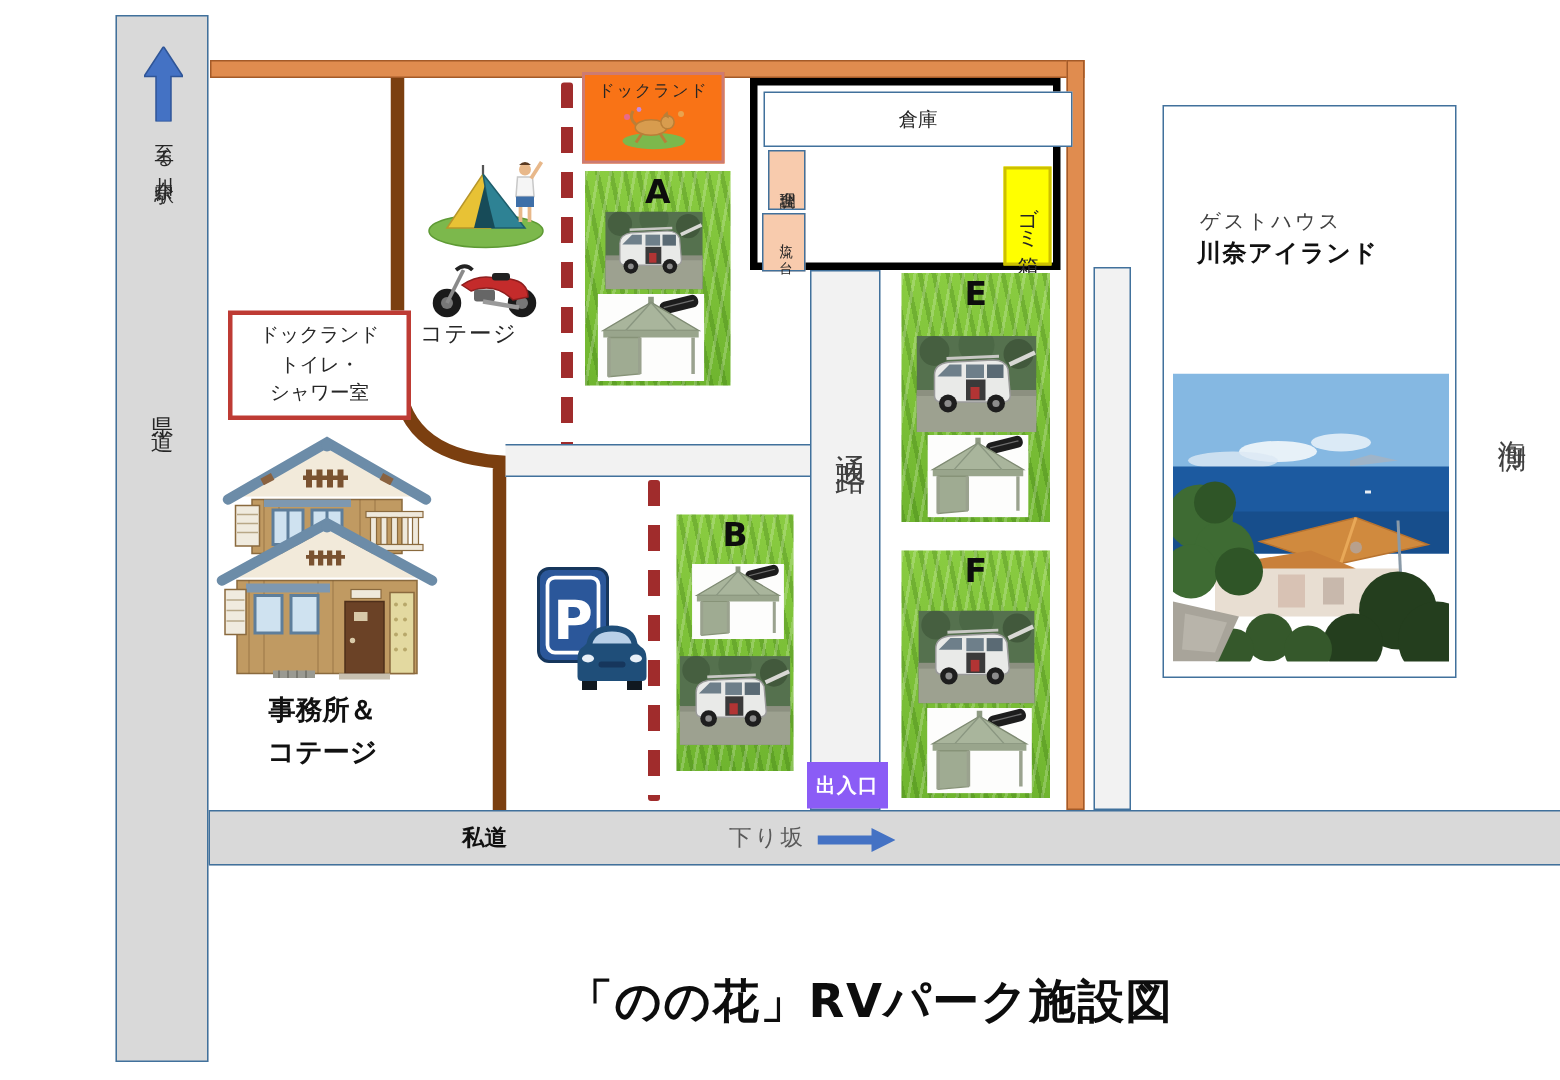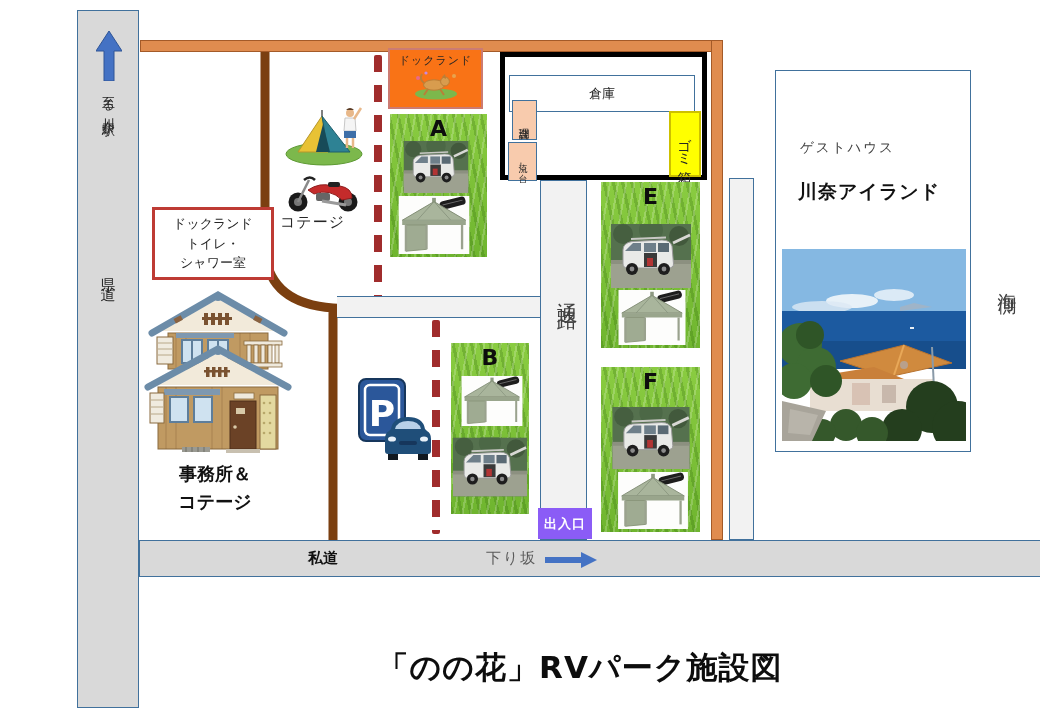--- a/index.html
+++ b/index.html
@@ -114,21 +114,21 @@
       <path d="M13,13 Q8,9 11,4" fill="none" stroke="#B97F38" stroke-width="2"></path>
       <line x1="17" y1="19" x2="13" y2="25" stroke="#B97F38" stroke-width="2"></line>
       <line x1="29" y1="19" x2="33" y2="25" stroke="#B97F38" stroke-width="2"></line>
       <circle cx="7" cy="8" r="2" fill="#E86A8A"></circle>
         <circle cx="43" cy="6" r="2" fill="#E8A34E"></circle>
         <circle cx="15" cy="3" r="1.6" fill="#C78AE0"></circle>
     </svg>
   </div>
 
   <div class="abs facility" style="left:500px;top:52px;width:207px;height:128px;">
-    <div class="abs warehouse" style="left:4px;top:18px;width:186px;height:37px;">
+    <div class="abs warehouse" style="left:4px;top:4px;width:206px;height:37px;">
       <span>倉庫</span>
     </div>
     <div class="abs peach" style="left:7px;top:43px;width:25px;height:40px;">
       <span class="vtext" style="font-size:10.5px;">調理台</span>
     </div>
     <div class="abs peach" style="left:3px;top:85px;width:29px;height:39px;">
       <span class="vtext" style="font-size:9px;">流し台</span>
     </div>
     <div class="abs trash" style="right:1px;top:54px;width:32px;height:66px;">
       <span class="vtext">ゴミ箱</span>
@@ -336,21 +336,21 @@
       </div>
     <div class="photo" style="left:16px;top:105px;width:72px;height:57px;">
         <svg viewBox="0 0 76 62">
           <use href="#sym-canopy"></use>
         </svg>
       </div>
   </div>
 
   <div class="abs gh-box" style="left:775px;top:70px;width:196px;height:382px;">
     <div class="abs" style="left:24px;top:68px;font-size:13.5px;letter-spacing:2px;color:#404040;">ゲストハウス</div>
-    <div class="abs" style="left:22px;top:88px;font-size:19px;font-weight:bold;letter-spacing:1px;color:#111;margin-top:20px;">川奈アイランド</div>
+    <div class="abs" style="left:22px;top:88px;font-size:16px;font-weight:bold;letter-spacing:1px;color:#111;">川奈アイランド</div>
     <svg class="abs" style="left:6px;top:178px;" width="184" height="192" viewBox="0 0 184 192">
       <rect width="184" height="70" fill="#85B8E2"></rect>
       <ellipse cx="70" cy="52" rx="26" ry="7" fill="#F2F7FB" opacity=".9"></ellipse>
       <ellipse cx="112" cy="46" rx="20" ry="6" fill="#EAF2F9" opacity=".85"></ellipse>
       <ellipse cx="40" cy="58" rx="30" ry="6" fill="#DCE9F4" opacity=".8"></ellipse>
       <polygon points="118,58 132,54 150,58 118,62" fill="#9FB4C8"></polygon>
       <rect y="62" width="184" height="58" fill="#1C5AA0"></rect>
       <rect y="92" width="184" height="28" fill="#174E8C"></rect>
       <rect x="128" y="78" width="4" height="2" fill="#E8EEF4"></rect>
       <polygon points="58,112 122,96 170,114 106,128" fill="#D08A3E" stroke="#B8732F"></polygon>

